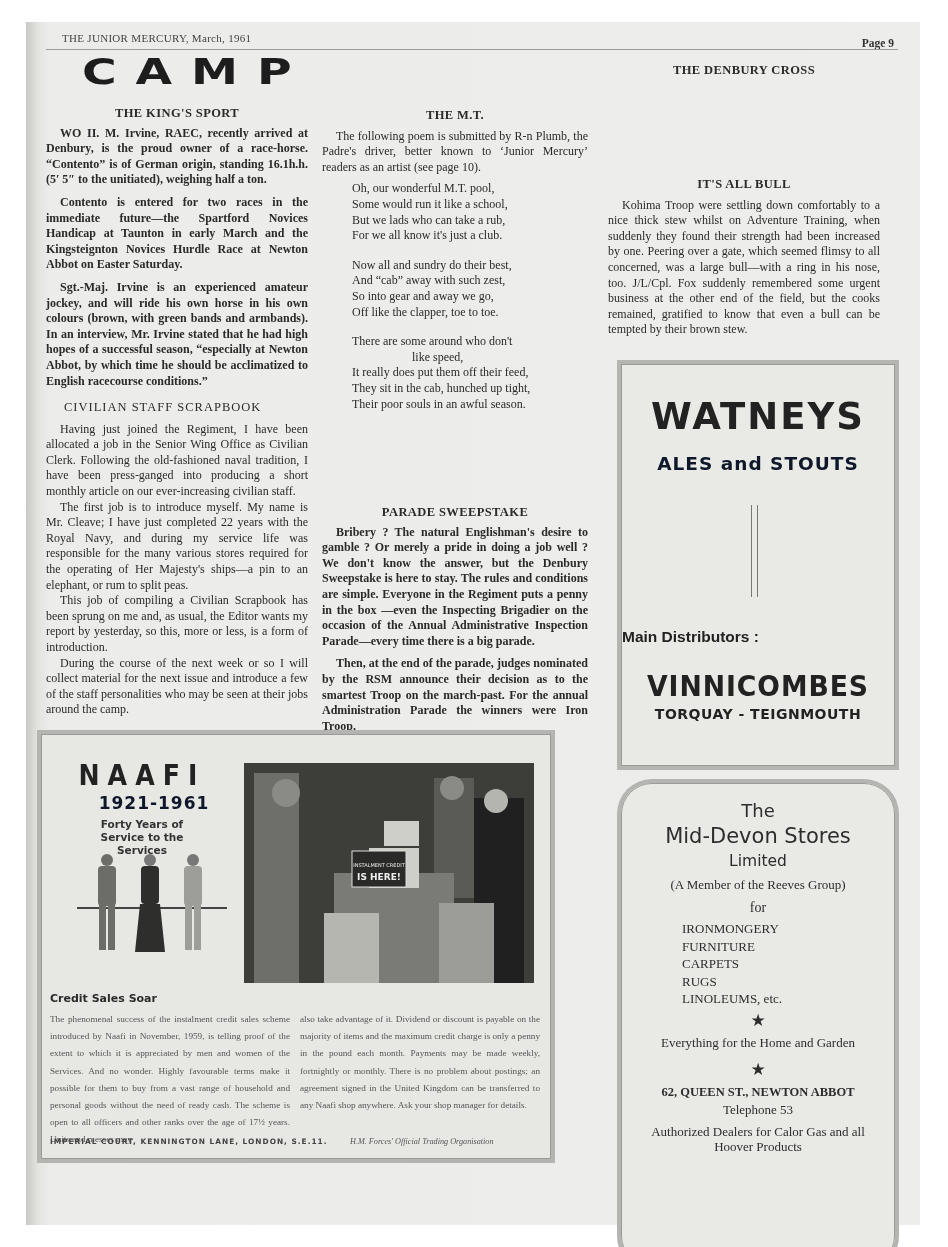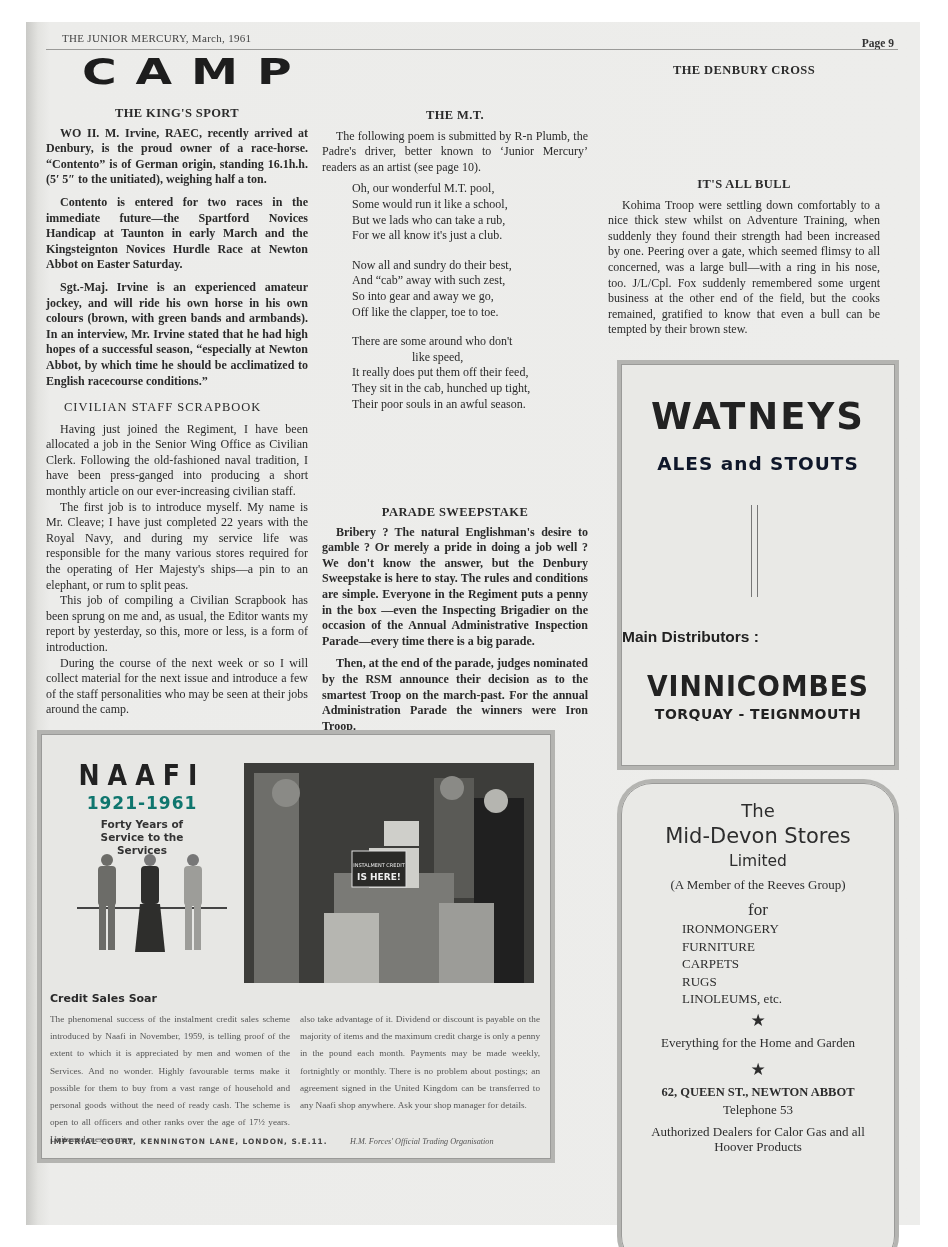--- a/index.html
+++ b/index.html
@@ -25,30 +25,30 @@
   .w-sub { top:88px; left:0; right:0; text-align:center; font-family:"DejaVu Sans", sans-serif; font-weight:bold; font-size:18.5px; letter-spacing:1px; color:#0f172a; }
   .w-bar { left:129px; top:140px; width:5px; height:92px; border-left:1px solid #777; border-right:1px solid #777; }
   .w-md { top:263px; left:0; right:0; text-align:left; font-family:"Liberation Sans", sans-serif; font-weight:bold; font-size:15.5px; color:#222; }
   .w-vin { top:304px; left:0; right:0; text-align:center; font-family:"DejaVu Sans", sans-serif; font-weight:bold; font-size:29px; letter-spacing:1px; color:#222; transform:scaleX(0.92); }
   .w-loc { top:341px; left:0; right:0; text-align:center; font-family:"DejaVu Sans", sans-serif; font-weight:bold; font-size:14px; letter-spacing:0.5px; color:#222; }
   .mid { left:596px; top:762px; width:272px; height:482px; text-align:center; color:#2d2d2d;border-radius:30px; }
   .mid .t1 { font-family:"DejaVu Sans", sans-serif; font-size:18px; top:16px; left:0; right:0; }
   .mid .t2 { font-family:"DejaVu Sans", sans-serif; font-size:21px; top:40px; left:0; right:0; }
   .mid .t3 { font-family:"DejaVu Sans", sans-serif; font-size:15.5px; top:68px; left:0; right:0; }
   .mid .t4 { font-size:13px; top:93px; left:0; right:0; }
-  .mid .t5 { font-size:17px; top:116px; left:0; right:0; }
+  .mid .t5 { font-size:14px; top:116px; left:0; right:0; }
   .mid .items { top:136px; left:60px; text-align:left; font-size:13px; line-height:17.5px; }
   .mid .star { font-size:17px; left:0; right:0; }
   .mid .t6 { font-size:13px; top:251px; left:0; right:0; }
   .mid .t7 { font-size:12.5px; font-weight:bold; top:301px; left:0; right:0; }
   .mid .t8 { font-size:13px; top:318px; left:0; right:0; }
   .mid .t9 { font-size:13px; top:340px; left:0; right:0; line-height:15px; }
   .naafi { left:16px; top:713px; width:508px; height:423px; background:#e7e7e4; outline:1px solid #9a9a98; box-shadow:0 0 0 1px #ededeb, 0 0 0 5px #b4b4b1; }
   .n-title { top:24px; left:0; width:200px; text-align:center; font-family:"DejaVu Sans", sans-serif; font-weight:bold; font-size:28px; letter-spacing:9px; color:#222; transform:scaleX(0.9); }
-  .n-years { top:58px; left:0; width:200px; text-align:center; font-family:"DejaVu Sans", sans-serif; font-weight:bold; font-size:17px; letter-spacing:1px; color:#0f766e; }
+  .n-years { top:58px; left:12px; width:200px; text-align:center; font-family:"DejaVu Sans", sans-serif; font-weight:bold; font-size:17px; letter-spacing:1px; color:#0f172a; }
   .n-tag { top:83px; left:0; width:200px; text-align:center; font-family:"DejaVu Sans", sans-serif; font-weight:bold; font-size:10.5px; line-height:13px; color:#333; }
   .figures { top:113px; left:35px; width:150px; height:110px; }
   .photo { left:202px; top:28px; width:290px; height:220px; background:
       radial-gradient(ellipse at 30% 30%, #6a6a66 0, #3a3a38 40%, #252523 100%); }
   .credit-h { top:240px; left:0; font-family:"DejaVu Sans", sans-serif; font-weight:bold; font-size:11px; color:#2b2b2b; }
   .ncol { font-size:9.2px; line-height:17.2px; text-align:justify; color:#555; width:240px; }
   .n-foot1 { top:402px; left:1px; font-family:"DejaVu Sans", sans-serif; font-weight:bold; font-size:7.4px; letter-spacing:1px; color:#444; }
   .n-foot2 { top:402px; left:308px; font-style:italic; font-size:8.2px; color:#555; }
 </style>
 </head>

